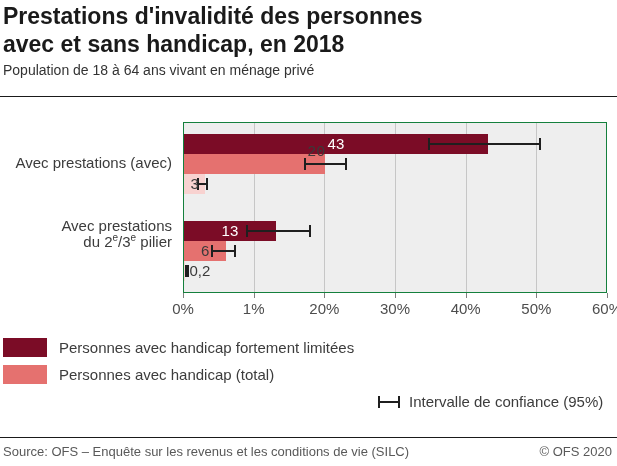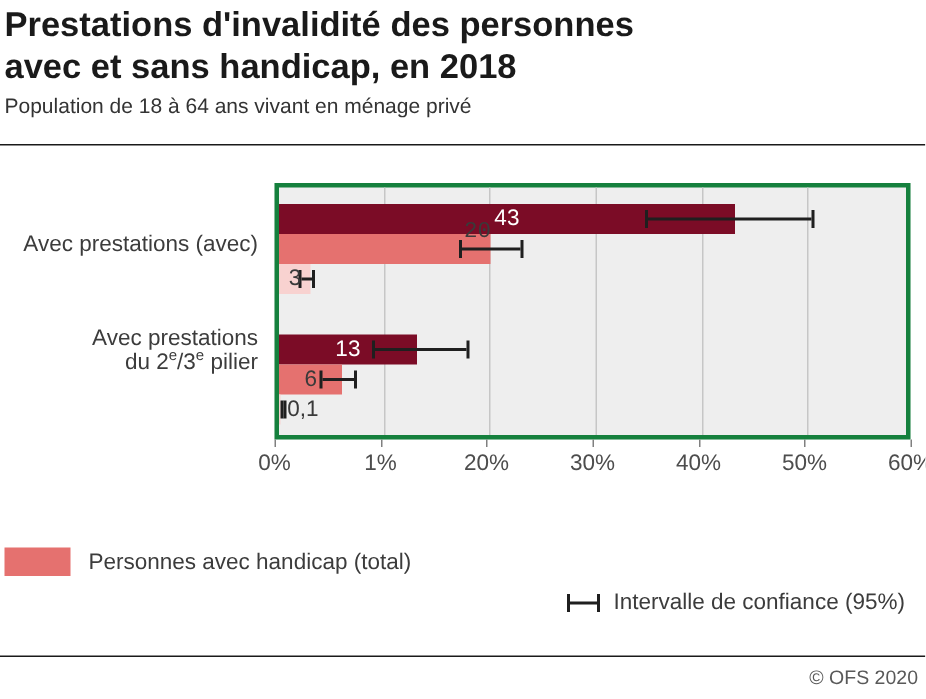--- a/index.html
+++ b/index.html
@@ -5,21 +5,21 @@
   html,body{margin:0;padding:0;background:#fff;}
   .page{position:relative;width:617px;height:466px;background:#ffffff;
         font-family:"Liberation Sans",sans-serif;overflow:hidden;}
   .title{position:absolute;left:3px;top:2px;font-size:23px;font-weight:700;
          color:#1a1a1a;line-height:28px;}
   .subtitle{position:absolute;left:3px;top:62px;font-size:14px;color:#333;}
   .rule{position:absolute;left:0;width:617px;height:1px;background:#1a1a1a;}
   .rule.top{top:96px;}
   .rule.bottom{top:437px;}
   .plot{position:absolute;left:183px;top:122px;width:424px;height:171px;
-        background:#eeeeee;border:3px solid #15803d;box-sizing:border-box;}
+        background:#eeeeee;border:1px solid #15803d;box-sizing:border-box;}
   .gridline{position:absolute;top:0;width:1px;height:100%;background:#c6c6c6;}
   .bar{position:absolute;height:20px;}
   .ci{position:absolute;height:12px;border-left:2px solid #1f1f1f;border-right:2px solid #1f1f1f;box-sizing:border-box;}
   .ci .ci-line{position:absolute;left:0;right:0;top:5px;height:2px;background:#1f1f1f;}
   .val{position:absolute;font-size:15px;line-height:16px;}
   .val.light{color:#ffffff;}
   .val.dark{color:#3a3a3a;}
   .cat-label{position:absolute;right:445px;text-align:right;font-size:15px;
              line-height:16px;color:#3c3c3c;transform:translateY(-50%);white-space:nowrap;}
   .cat-label sup{font-size:10px;line-height:0;}
@@ -78,34 +78,39 @@
       <div class="val light" style="top: 100px; left: 0px; width: 91.8667px; text-align: center;">13</div>
       <div class="bar" style="left: 0px; top: 118px; width: 42.4px; background: rgb(229, 113, 111);"></div>
       <div class="ci" style="left: 26.8533px; width: 25.44px; top: 122px;">
         <div class="ci-line"></div>
       </div>
       <div class="val dark" style="top: 120px; left: 0px; width: 42.4px; text-align: center;">6</div>
       <div class="bar" style="left: 0px; top: 138px; width: 0.706667px; background: rgb(248, 210, 208);"></div>
       <div class="ci" style="left: 0.706667px; width: 3px; top: 142px;">
         <div class="ci-line"></div>
       </div>
-      <div class="val dark" style="top: 140px; left: 5.47333px; white-space: nowrap;">0,1</div>
+      <div class="val dark" style="top: 140px; left: 5.47333px; white-space: nowrap;">0,2</div>
     </div>
   <div id="chart-overlay"></div>
 
+  <div class="legend-row" id="legend-row-0" style="top:338px">
+    <div class="legend-swatch" style="background: rgb(123, 12, 38);"></div>
+    <div class="legend-label">Personnes avec handicap fortement limitées</div>
+  </div>
   <div class="legend-row" id="legend-row-1" style="top:365px">
     <div class="legend-swatch" style="background: rgb(229, 113, 111);"></div>
     <div class="legend-label">Personnes avec handicap (total)</div>
   </div>
   <div class="ci-legend" style="top:392px">
     <div class="ci-icon"></div>
     <div class="legend-label">Intervalle de confiance (95%)</div>
   </div>
 
   <div class="rule bottom"></div>
+  <div class="footer-text left">Source: OFS – Enquête sur les revenus et les conditions de vie (SILC)</div>
   <div class="footer-text right">© OFS 2020</div>
 
 <div class="tick" style="left: 183px;"></div>
     <div class="tick-label" style="left: 183px;">0%</div>
     <div class="tick" style="left: 253.667px;"></div>
     <div class="tick-label" style="left: 253.667px;">1%</div>
     <div class="tick" style="left: 324.333px;"></div>
     <div class="tick-label" style="left: 324.333px;">20%</div>
     <div class="tick" style="left: 395px;"></div>
     <div class="tick-label" style="left: 395px;">30%</div>

